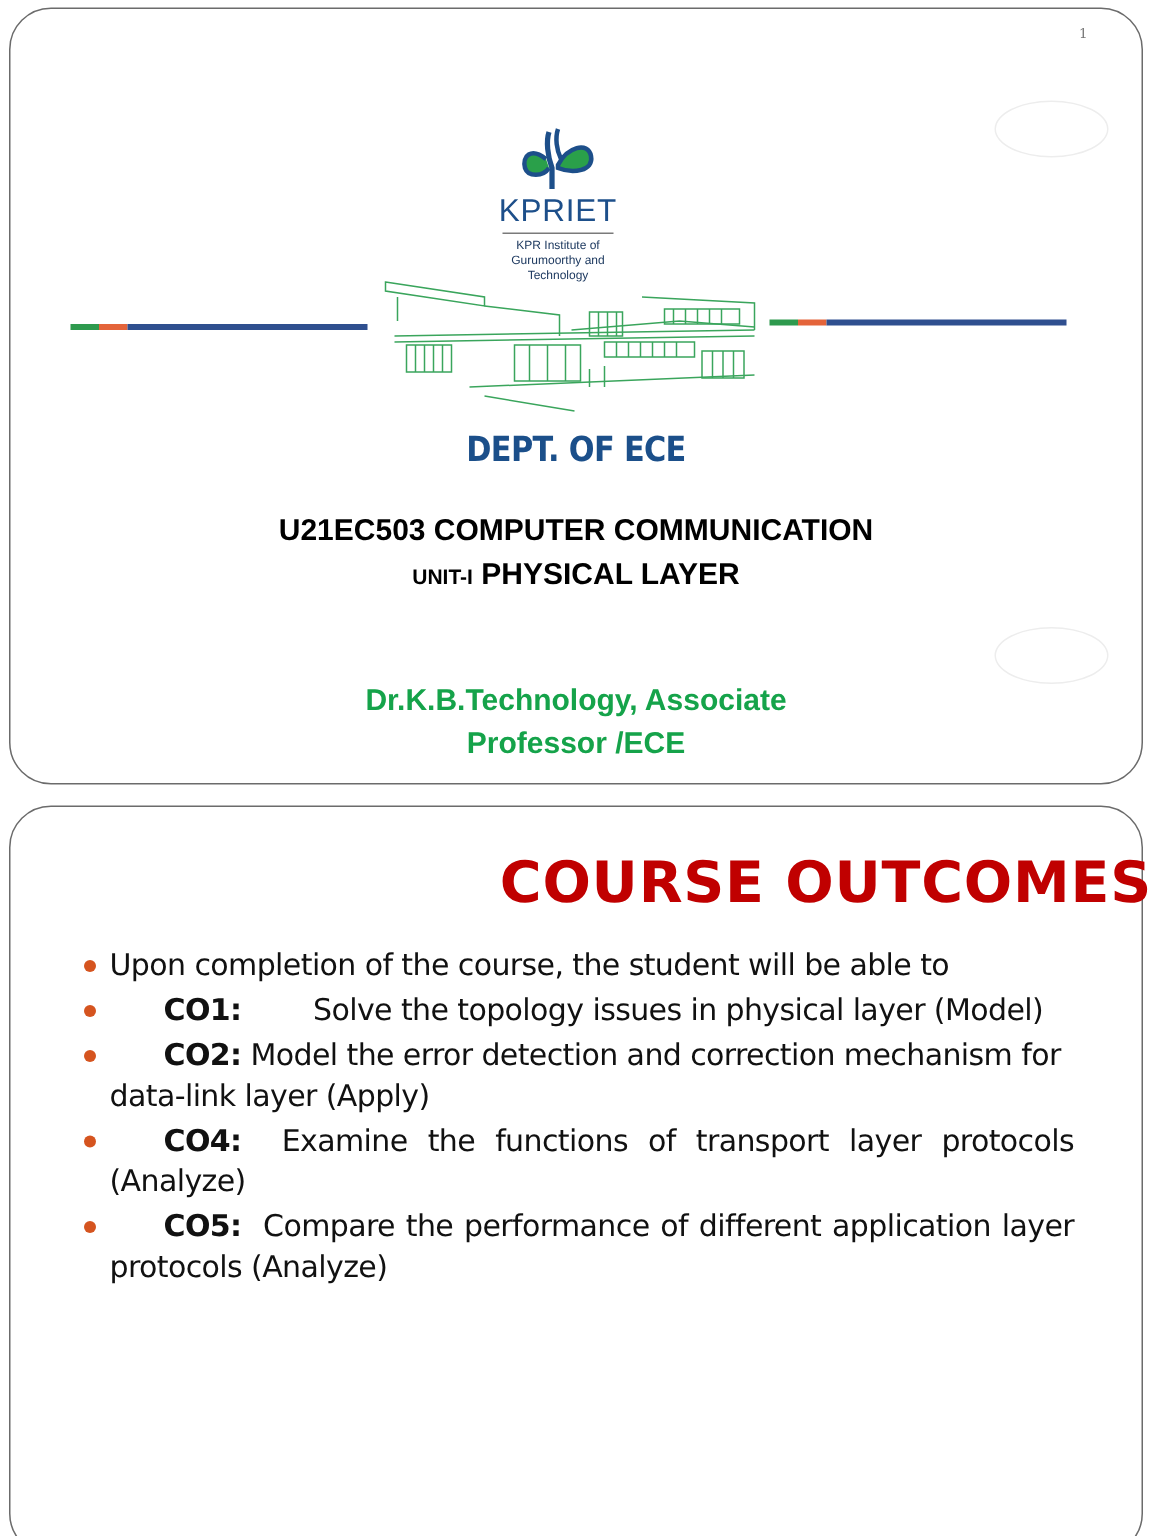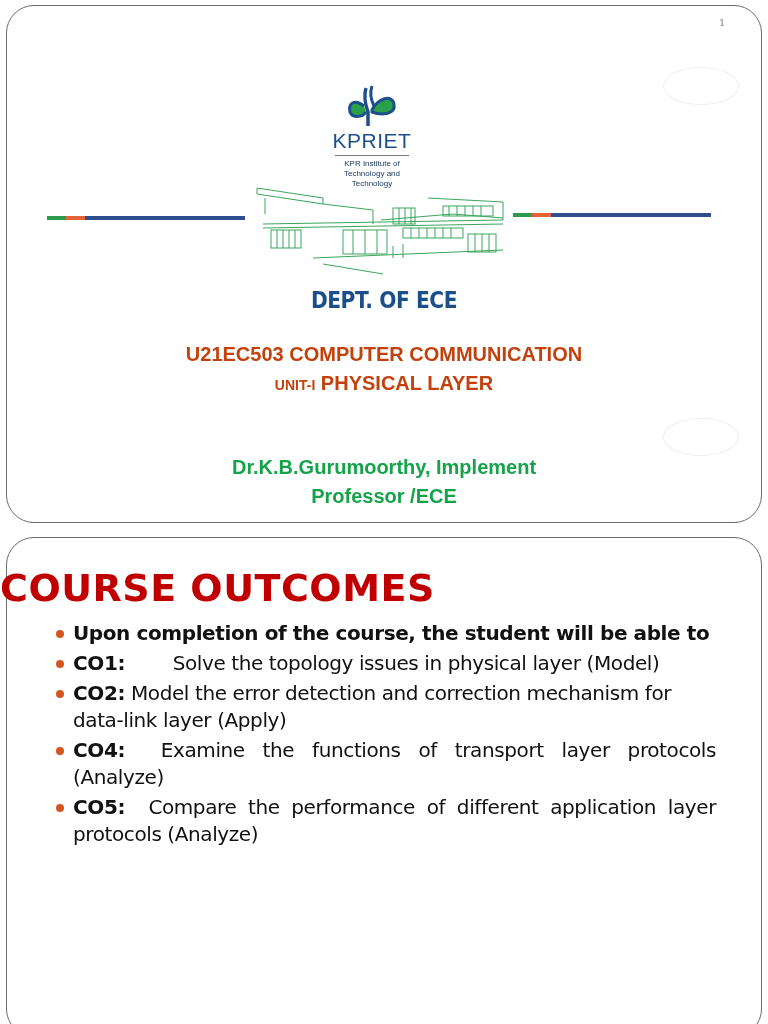--- a/index.html
+++ b/index.html
@@ -10,30 +10,30 @@
   .page-num { position:absolute; right:36px; top:12px; font-family:"DejaVu Serif", serif; font-size:9px; color:#777; }
   .oval { position:absolute; width:76px; height:38px; border:1.5px solid #ededed; border-radius:50%; box-sizing:border-box; }
   .rule { position:absolute; height:4px; display:flex; }
   .rule span { display:block; height:100%; }
   .logo { position:absolute; left:300px; top:78px; width:130px; text-align:center; }
   .logo-word { font-family:"Liberation Sans", sans-serif; font-weight:normal; color:#1d4f8a; font-size:21px; letter-spacing:0.5px; line-height:22px; }
   .logo-line { width:74px; height:1px; background:#7a7a7a; margin:3px auto 3px; }
   .logo-sub { font-family:"Liberation Sans", sans-serif; font-size:8px; line-height:10px; color:#1e3a60; font-weight:normal; }
   .building { position:absolute; left:246px; top:178px; width:258px; height:92px; }
   .dept { position:absolute; left:0; right:0; top:281px; text-align:center; font-family:"DejaVu Sans", sans-serif; font-weight:bold; font-size:23px; color:#1b4f8a; letter-spacing:-0.5px; transform:scaleX(0.88); }
-  .course { position:absolute; left:0; right:0; top:334px; text-align:center; font-family:"Liberation Sans", sans-serif; font-weight:bold; color:#c2410c; font-size:20px; line-height:28.5px; }
+  .course { position:absolute; left:0; right:0; top:334px; text-align:center; font-family:"Liberation Sans", sans-serif; font-weight:bold; color:#000000; font-size:20px; line-height:28.5px; }
   .course .unit-prefix { font-size:14px; }
   .author { position:absolute; left:0; right:0; top:447px; text-align:center; font-family:"Liberation Sans", sans-serif; font-weight:bold; color:#15a34a; font-size:20px; line-height:28.5px; }
-  .co-title { position:absolute; left:0; right:0; top:566px; text-align:left; font-family:"DejaVu Sans", sans-serif; font-weight:bold; font-size:38px; color:#c00000; letter-spacing:0.5px; }
+  .co-title { position:absolute; left:0; right:0; top:566px; text-align:right; font-family:"DejaVu Sans", sans-serif; font-weight:bold; font-size:38px; color:#c00000; letter-spacing:0.5px; }
   .co-list { position:absolute; left:56px; top:620px; width:660px; margin:0; padding:0; list-style:none; font-family:"DejaVu Sans", sans-serif; font-size:20px; color:#111; }
   .co-list li { position:relative; padding-left:17px; line-height:27px; margin-bottom:3px; text-align:justify; transform-origin:left top; }
   .co-list li .bullet { position:absolute; left:0; top:10px; width:8px; height:8px; border-radius:50%; background:#d5541f; }
   .co-list li .txt { display:block; letter-spacing:-0.4px; }
-  .co-list li b { font-weight:bold; }
-  .intro { font-weight:bold; }
+  .co-list li b { font-weight:bold;margin-left:36px; }
+  .intro { font-weight:normal;margin-top:10px; }
 </style>
 </head>
 <body>
 
 <div class="slide" id="slide1">
   <div class="page-num">1</div>
   <div class="oval" style="left:656px; top:61px;"></div>
   <div class="oval" style="left:656px; top:412px;"></div>
 
   <div class="rule" style="left:40px; top:210px; width:198px;">
@@ -50,21 +50,21 @@
   <div class="logo">
     <svg width="52" height="42" viewBox="0 0 52 42">
       <path d="M20 4 C18 10 19 20 22 28 L22 42" stroke="#1d4f8a" stroke-width="3.5" fill="none"></path>
       <path d="M26 2 C24 8 25 16 28 22" stroke="#1d4f8a" stroke-width="3" fill="none"></path>
       <path d="M18 22 C8 14 2 20 4 28 C6 34 16 34 20 28" stroke="#1d4f8a" stroke-width="3" fill="#2aa04a"></path>
       <path d="M26 26 C32 14 46 10 48 20 C50 30 36 32 26 28 Z" stroke="#1d4f8a" stroke-width="3" fill="#2aa04a"></path>
     </svg>
     <div class="logo-word">KPRIET</div>
     <div class="logo-line"></div>
     <div class="logo-sub">KPR Institute of</div>
-    <div class="logo-sub">Technology and</div>
+    <div class="logo-sub">Gurumoorthy and</div>
     <div class="logo-sub">Technology</div>
   </div>
 
   <svg class="building" viewBox="0 0 258 92" fill="none" stroke="#3aa55c" stroke-width="1">
     <path d="M4 4 L70 14 L70 20 L4 10 Z"></path>
     <path d="M12 14 L12 30"></path>
     <path d="M10 40 L250 36"></path>
     <path d="M10 44 L250 40"></path>
     <rect x="18" y="46" width="30" height="18"></rect>
     <path d="M24 46 L24 64 M30 46 L30 64 M36 46 L36 64 M42 46 L42 64"></path>
@@ -87,21 +87,21 @@
   </svg>
 
   <div class="dept">DEPT. OF ECE</div>
 
   <div class="course">
     <div>U21EC503 COMPUTER COMMUNICATION</div>
     <div><span class="unit-prefix">UNIT-I</span><span> PHYSICAL LAYER</span></div>
   </div>
 
   <div class="author">
-    <div>Dr.K.B.Gurumoorthy, Implement</div>
+    <div>Dr.K.B.Technology, Associate</div>
     <div>Professor /ECE</div>
   </div>
 </div>
 
 <div class="slide" id="slide2"></div>
 
 <div class="co-title">COURSE OUTCOMES</div>
 
 <ul class="co-list">
   <li>

